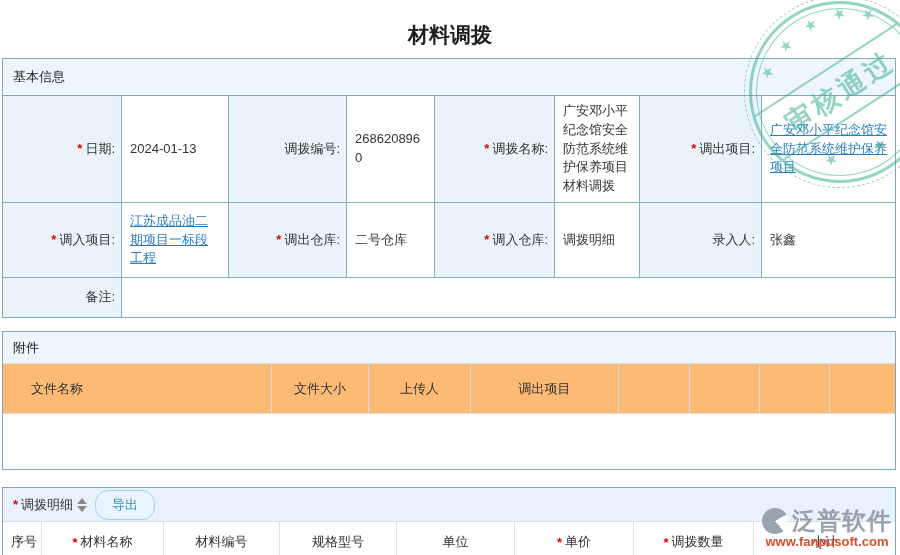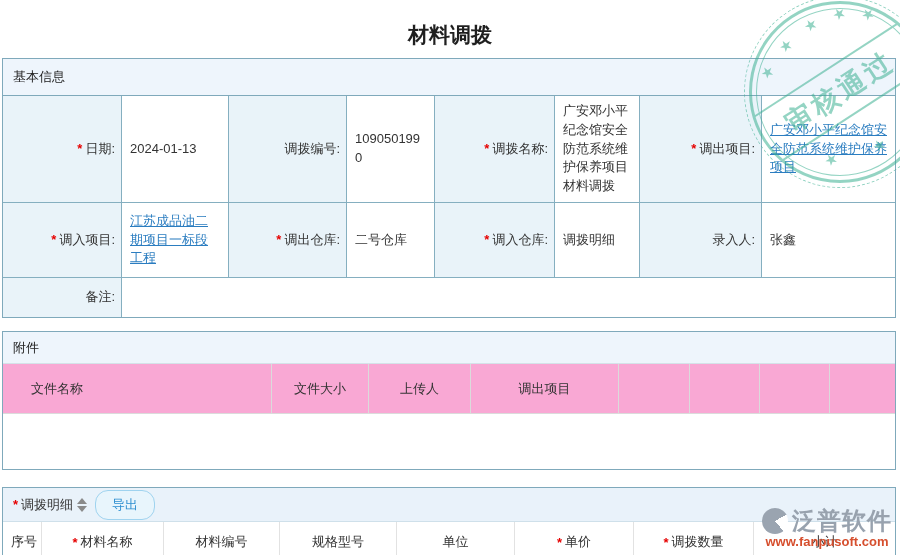--- a/index.html
+++ b/index.html
@@ -8,21 +8,21 @@
     position:relative; overflow:hidden; background:#ffffff;
     font-family:"Liberation Sans","DejaVu Sans",sans-serif;
     font-size:13px; color:#333;
   }
   
   .page-title {
     position:absolute; top:21px; left:0; width:100%;
     text-align:center; font-size:21px; font-weight:bold; color:#1f1f1f;
   }
   
-  .section { position:absolute; left:2px; width:894px; border:1px solid #7fa9bb; background:#f9a8d4; }
+  .section { position:absolute; left:2px; width:894px; border:1px solid #7fa9bb; background:#fdba74; }
   .section-head {
     height:37px; display:flex; align-items:center; padding-left:10px;
     background:#eef5fc; color:#222;
   }
   .req { color:#e60000; margin-right:3px; font-weight:bold; }
   a.cell-link { color:#2b7dc0; text-decoration:underline; cursor:pointer; }
   
   #basic-section { top:58px; }
   #basic-section .section-head { border-bottom:1px solid #7fa9bb; }
   .basic-grid {
@@ -115,21 +115,21 @@
   <div class="basic-grid">
 
     <div class="cell lbl">
         <span class="req">*</span>
         <span>日期:</span>
       </div>
     <div class="cell val">2024-01-13</div>
     <div class="cell lbl">
         <span>调拨编号:</span>
       </div>
-    <div class="cell val">1090501990</div>
+    <div class="cell val">2686208960</div>
     <div class="cell lbl">
         <span class="req">*</span>
         <span>调拨名称:</span>
       </div>
     <div class="cell val">广安邓小平纪念馆安全防范系统维护保养项目材料调拨</div>
     <div class="cell lbl">
         <span class="req">*</span>
         <span>调出项目:</span>
       </div>
     <div class="cell val last-col">

